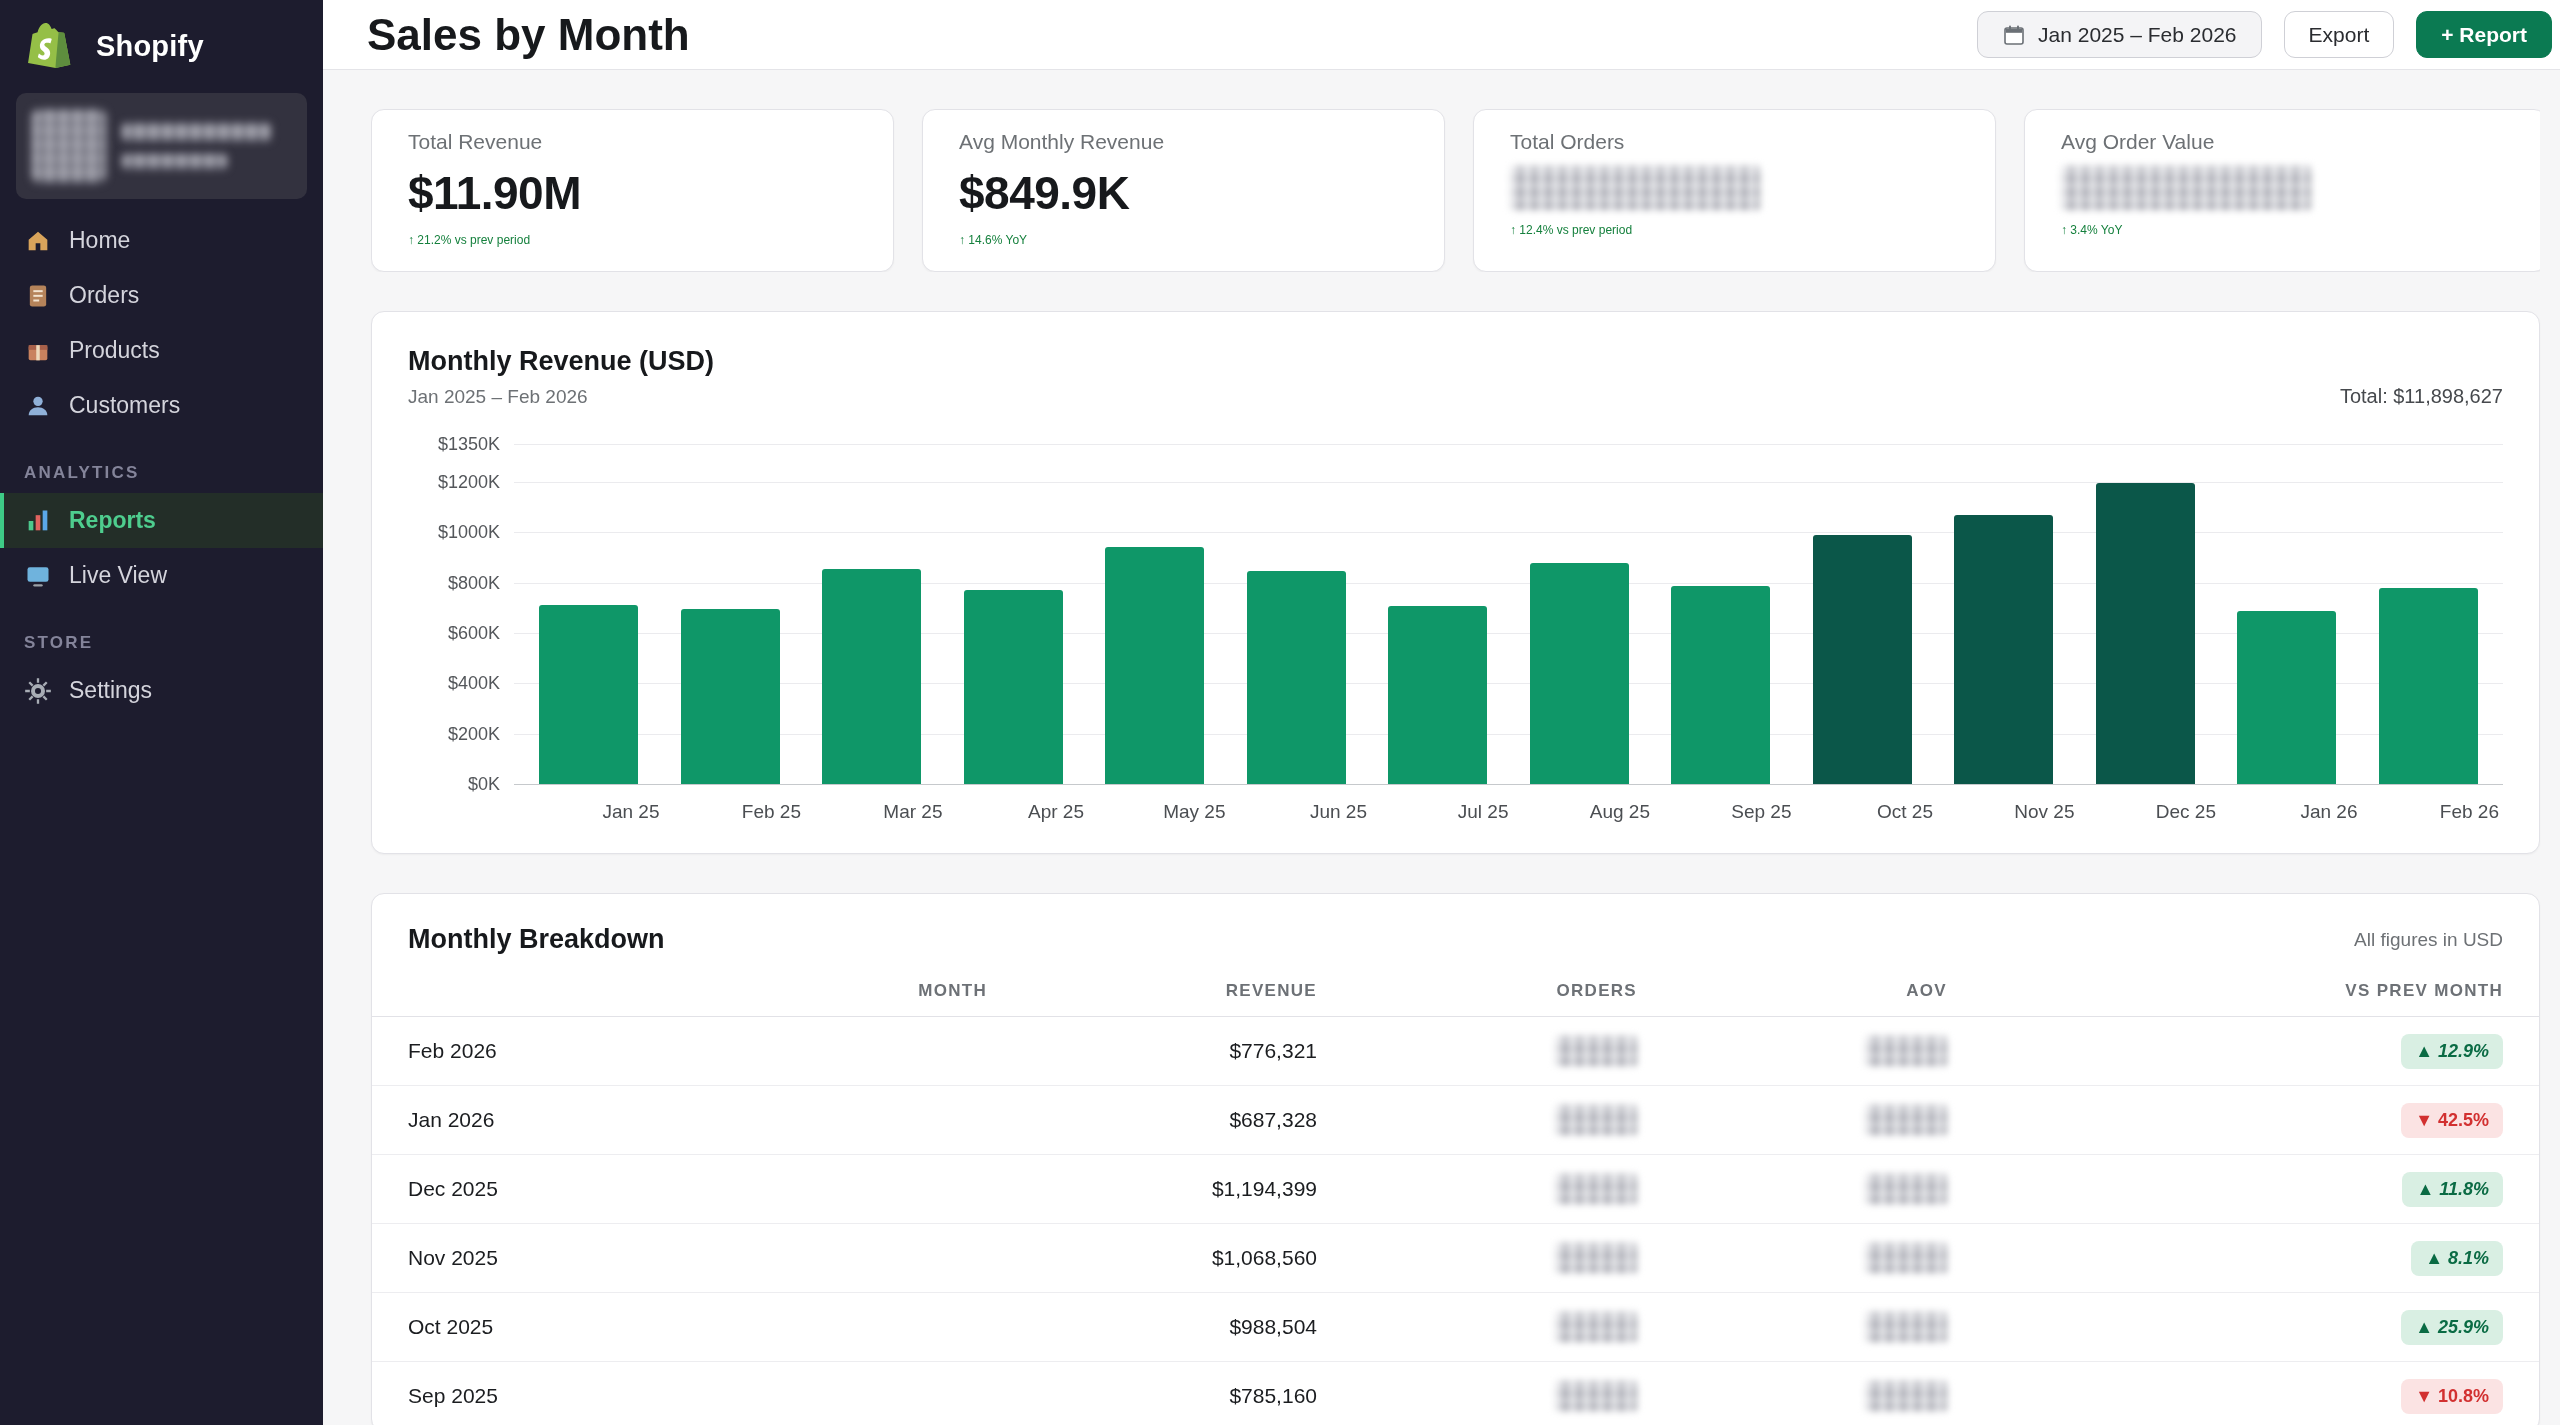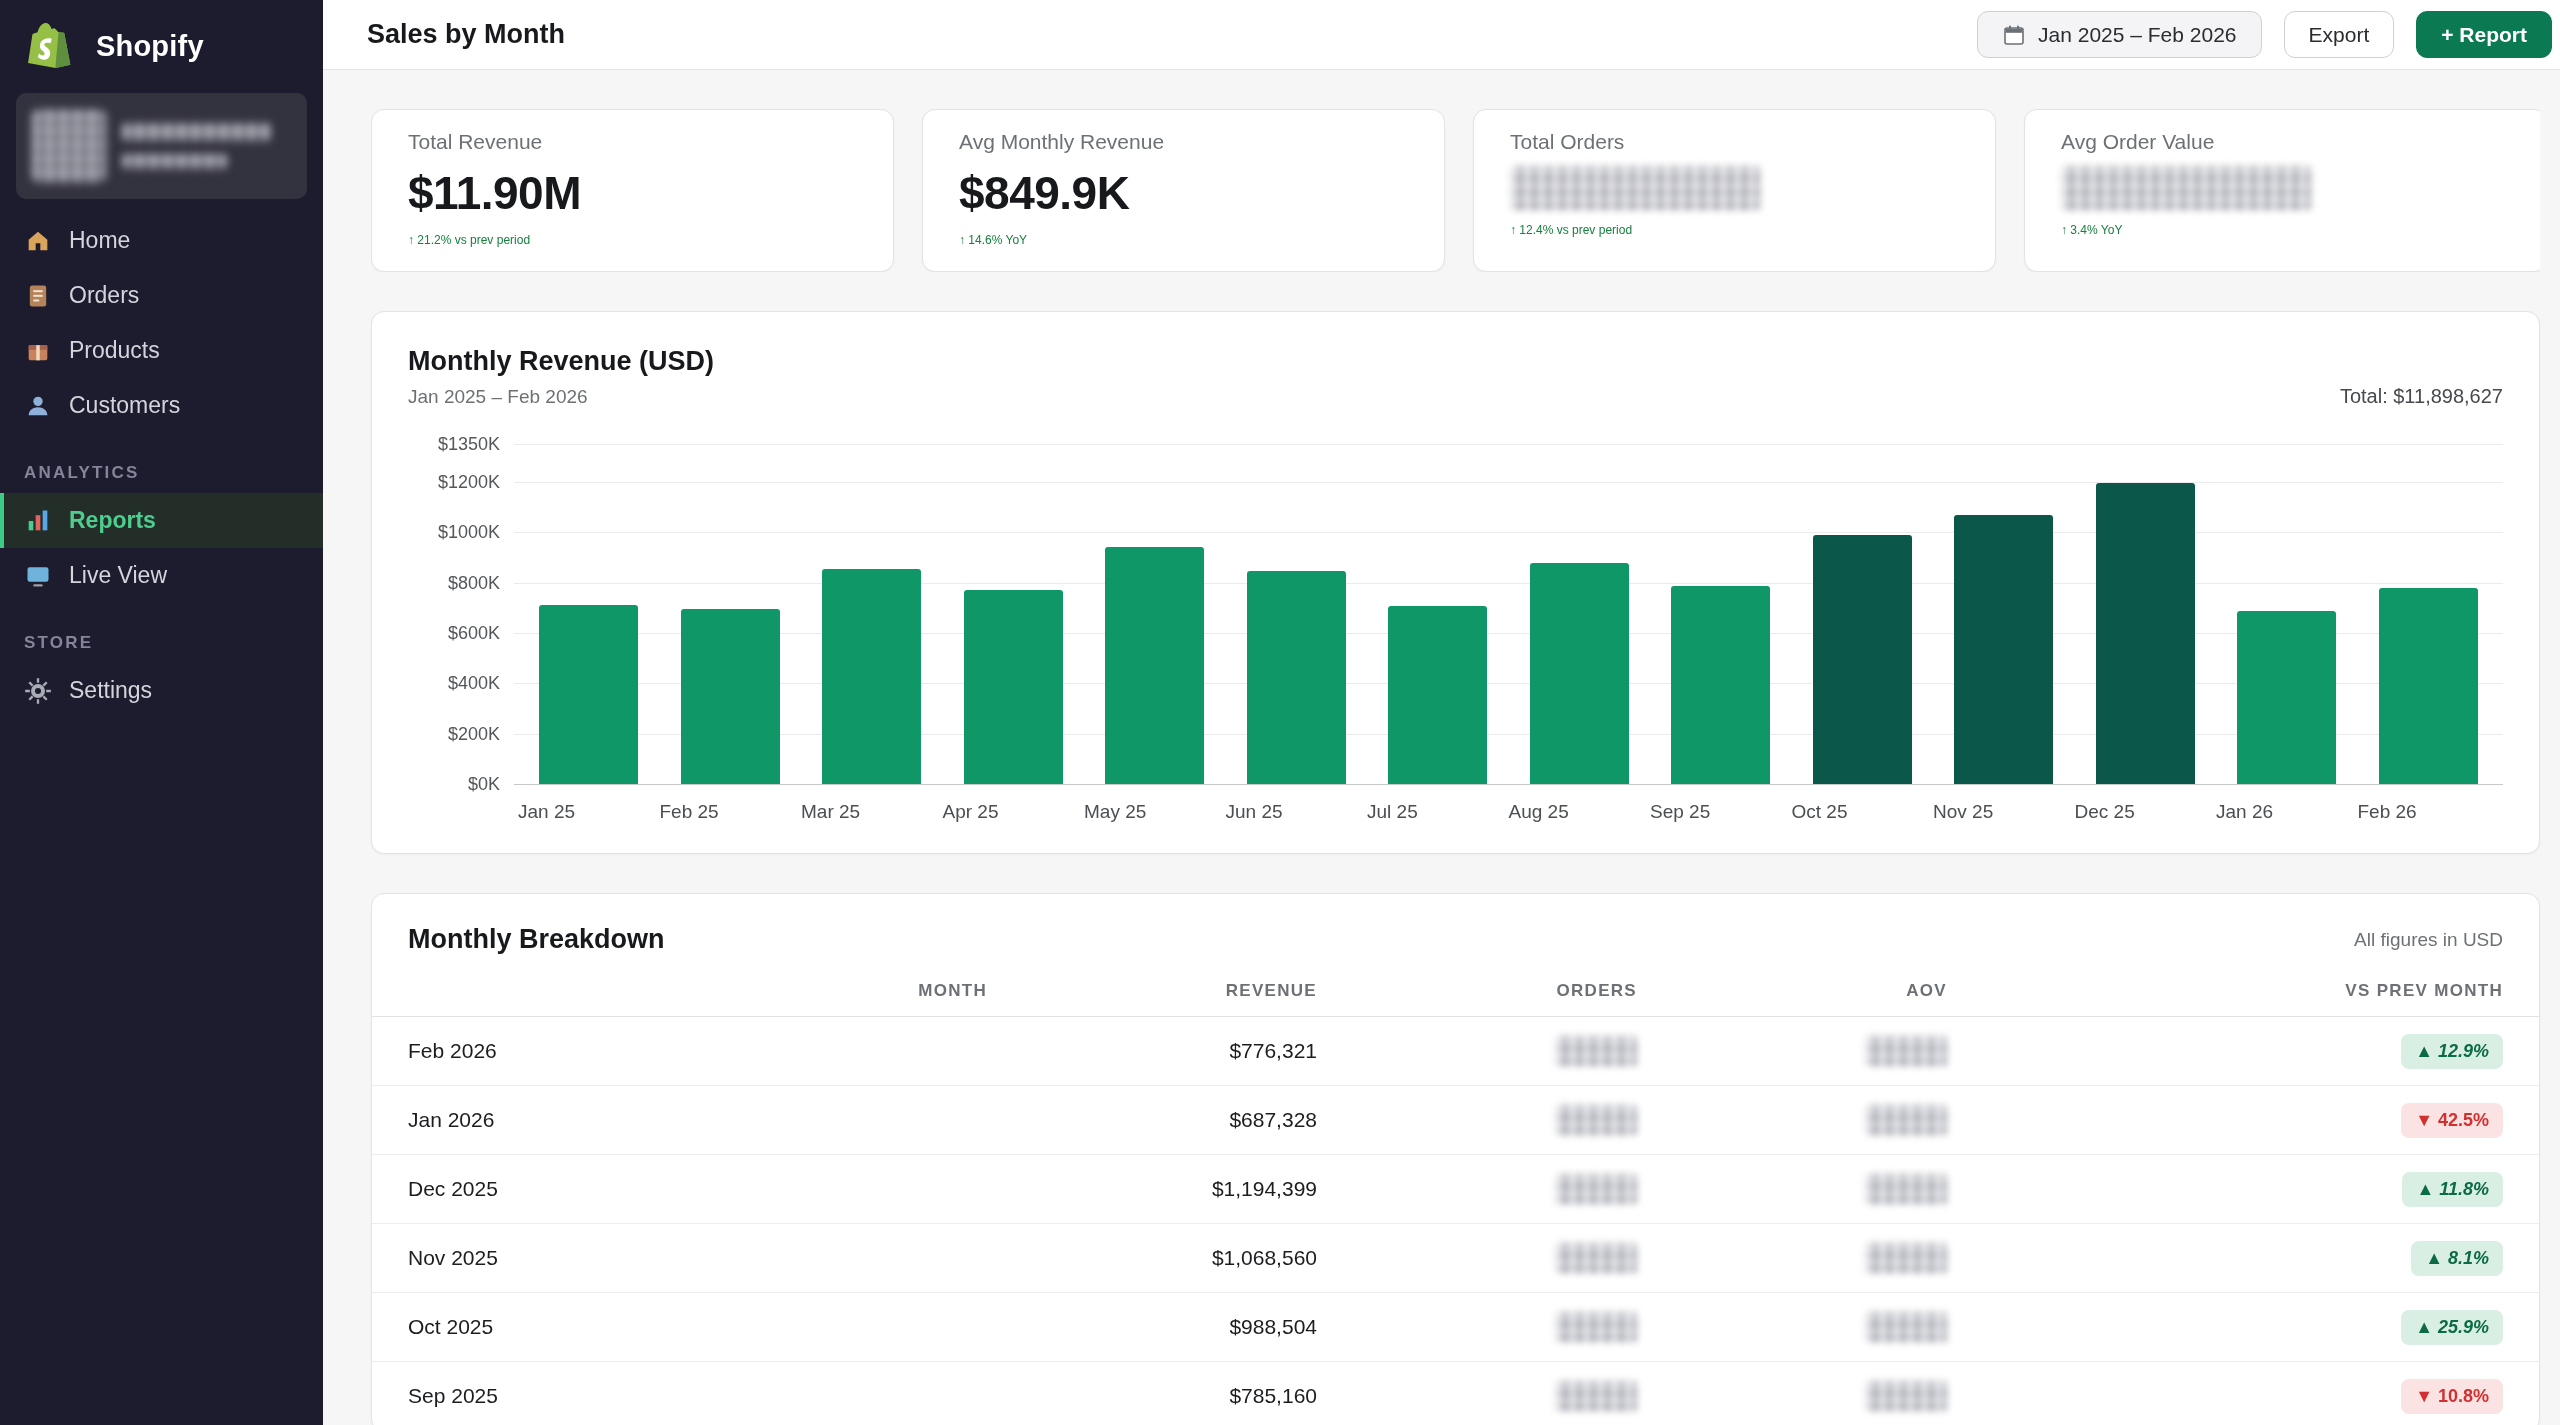--- a/index.html
+++ b/index.html
@@ -32,21 +32,21 @@
 
   .nav-heading { font-size:17px; font-weight:700; letter-spacing:2.2px; color:#84849a; padding:30px 24px 10px; }
   .nav-item { display:flex; align-items:center; gap:17px; height:55px; padding:0 20px; font-size:23px; color:#d4d4dc; cursor:pointer; border-left:4px solid transparent; }
   .nav-item.active { background:#232e28; color:#4ecd8e; border-left-color:#3ecb86; font-weight:600; }
   .nav-icon { width:28px; height:28px; display:inline-flex; flex:0 0 auto; }
   .nav-icon svg { width:100%; height:100%; }
 
   
   .main { flex:1; min-width:0; display:flex; flex-direction:column; }
   .topbar { flex:0 0 70px; height:70px; background:#fff; border-bottom:1px solid #e4e4e8; display:flex; align-items:center; justify-content:space-between; padding:0 8px 0 44px; }
-  .page-title { font-size:27px; font-weight:700; color:#17191c; margin:0; }
+  .page-title { font-size:44px; font-weight:700; color:#17191c; margin:0; }
   .topbar-actions { display:flex; align-items:center; gap:22px; }
   .btn { height:47px; border-radius:11px; border:1.5px solid #cfd0d6; background:#fff; color:#2a2c30;
          font-family:inherit; font-size:21px; display:inline-flex; align-items:center; gap:12px; padding:0 24px; cursor:pointer; white-space:nowrap; }
   .btn-date { background:#f4f4f6; }
   .btn-primary { background:#0b7a52; border-color:#0b7a52; color:#fff; font-weight:700; }
   .cal-icon { width:24px; height:24px; display:inline-flex; }
   .cal-icon svg { width:100%; height:100%; }
 
   .content { flex:1; padding:39px 20px 0 48px; overflow:hidden; }
 
@@ -75,21 +75,21 @@
 
   
   .chart-area { margin-top:36px; margin-left:106px; }
   .plot { position:relative; height:341px; border-bottom:1.5px solid #c6c9cc; }
   .gridline { position:absolute; left:0; right:0; height:1px; background:#ebebee; }
   .ylab { position:absolute; right:calc(100% + 14px); transform:translateY(-50%); font-size:18px; color:#54575b; white-space:nowrap; }
   .bars { position:absolute; left:4px; right:4px; top:0; bottom:0; display:flex; align-items:flex-end; }
   .bar-slot { flex:1; height:100%; display:flex; justify-content:center; align-items:flex-end; }
   .bar { width:70%; max-width:105px; border-radius:3px 3px 0 0; }
   .xlabels { display:flex; margin-top:16px; padding:0 4px; }
-  .xlab { flex:1; text-align:left; font-size:19px; color:#4b4e52; }
+  .xlab { flex:1; text-align:right; font-size:19px; color:#4b4e52; }
 
   
   .table-panel { overflow:hidden; }
   .table-head { display:flex; justify-content:space-between; align-items:center; padding:30px 36px 26px; }
   .table-note { font-size:19px; color:#6d7175; }
   .thead, .trow { display:grid; grid-template-columns:1fr 330px 320px 310px 556px; align-items:center; padding:0 36px; }
   .thead { font-size:17px; font-weight:700; letter-spacing:1.3px; color:#6d7176; padding-bottom:15px; border-bottom:1px solid #e2e2e7; }
   .thead span { text-align:right; }
   .thead span:first-child { text-align:right; }
   .trow { height:69px; border-bottom:1px solid #ededf0; font-size:21px; color:#1b1d20; }

